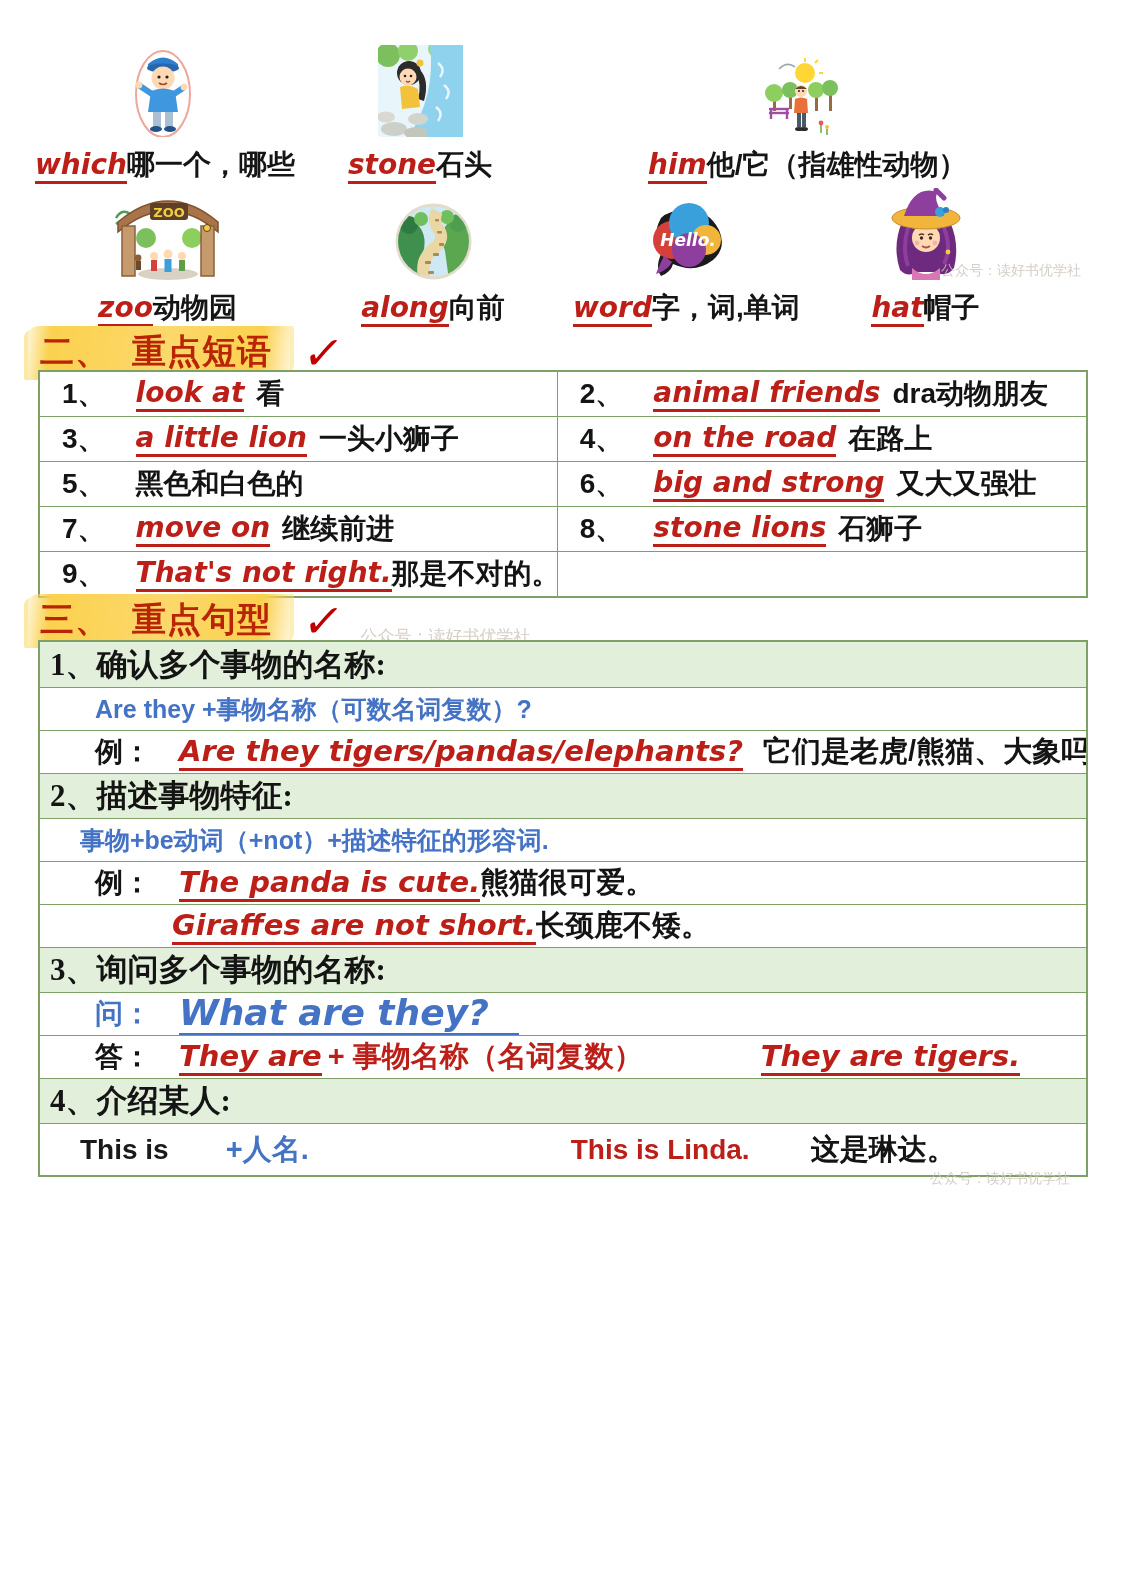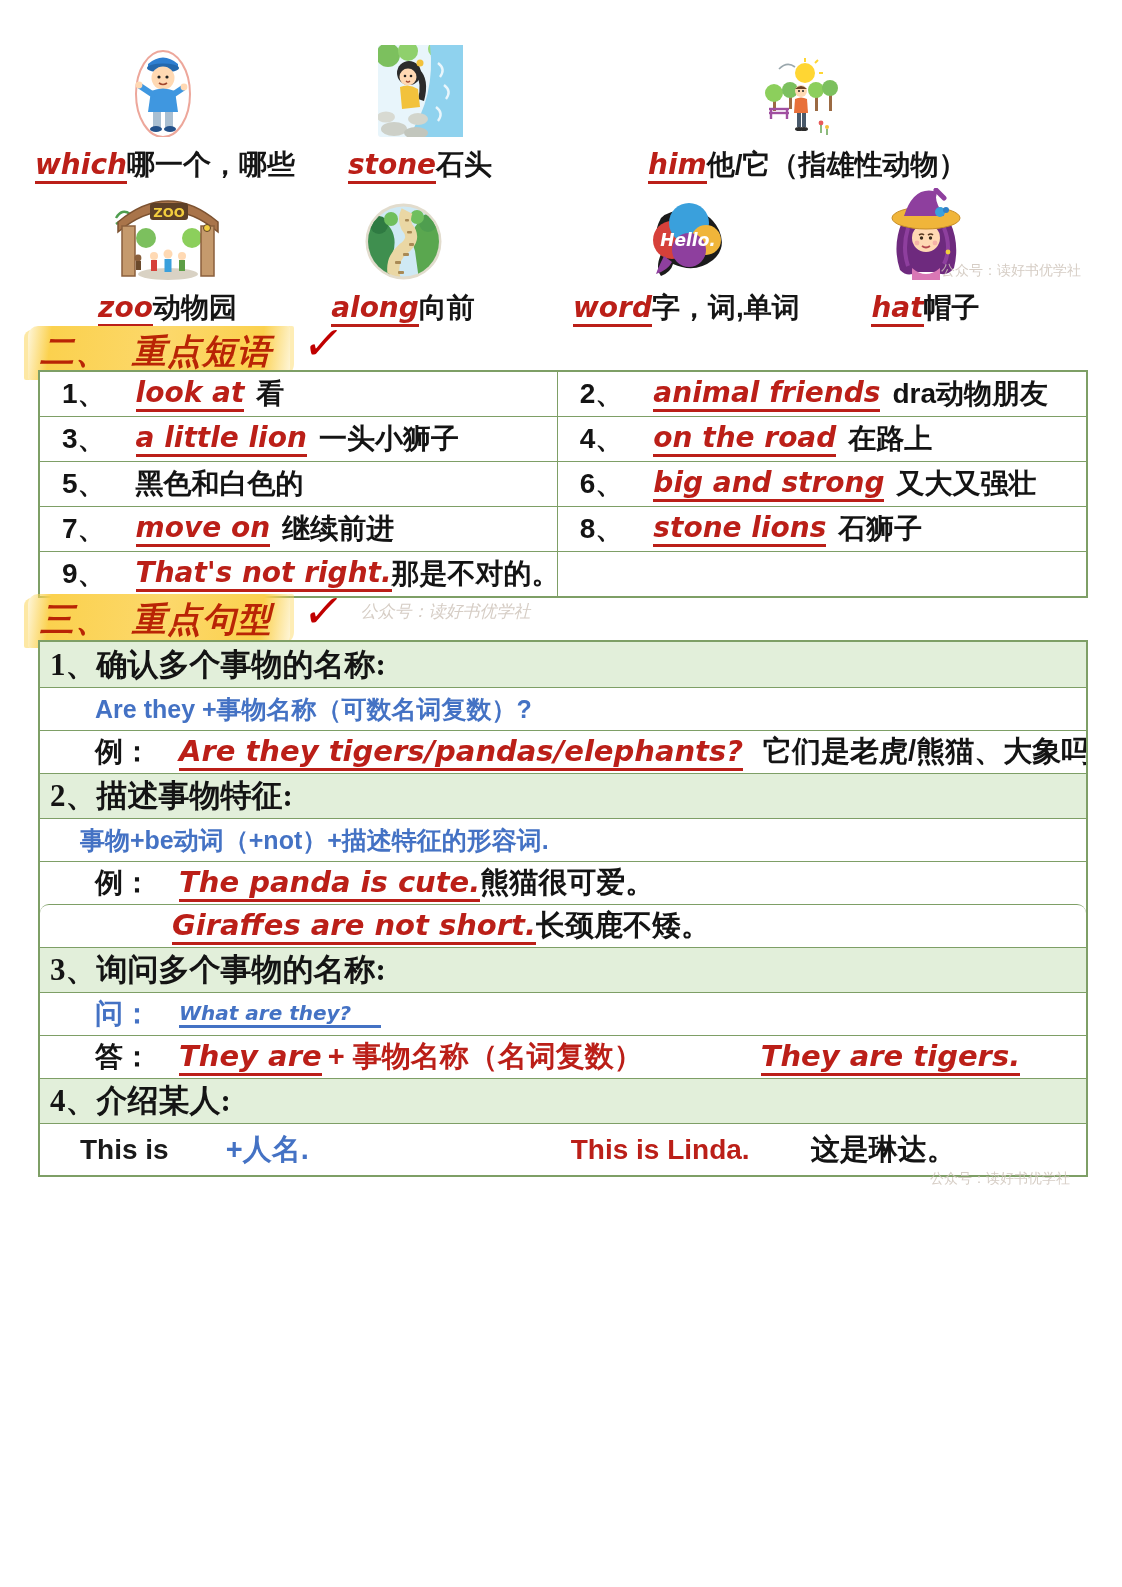--- a/index.html
+++ b/index.html
@@ -10,21 +10,21 @@
   .vocab-item{position:absolute;text-align:center;}
   .img-box{display:flex;align-items:flex-end;justify-content:center;}
   .row1 .img-box{height:92px;}
   .row2 .img-box{height:90px;}
   .vlabel{margin-top:9px;font-size:28px;font-weight:700;white-space:nowrap;}
   .v-en{color:#bb1f18;font-style:italic;font-family:"DejaVu Sans",sans-serif;
         border-bottom:3px solid #bb1f18;padding-bottom:0px;}
   .v-cn{color:#151515;}
 
   
-  .sec-header{position:absolute;display:flex;align-items:flex-start;white-space:nowrap;font-style:italic;}
+  .sec-header{position:absolute;display:flex;align-items:flex-end;white-space:nowrap;}
   .hl{display:inline-block;padding:3px 18px 5px 12px;border-radius:10px 4px 14px 4px;
       background:linear-gradient(97deg, rgba(252,220,110,.25) 0%, #fbd14e 9%, #fcd86b 52%, #fbd14e 88%, rgba(252,220,110,.25) 100%);
       box-shadow:-6px 2px 0 -2px rgba(252,214,90,.55), 6px -2px 0 -2px rgba(252,214,90,.45);}
   .sec-title{font-size:34px;font-weight:900;color:#b92405;letter-spacing:1px;}
   .sec-num{margin-right:22px;}
   .check{color:#c00000;font-size:46px;font-weight:900;margin-left:14px;margin-top:-10px;
          transform:skewX(-10deg);font-family:"DejaVu Sans",sans-serif;}
 
   
   .wm{position:absolute;color:#cfc5bb;opacity:.85;white-space:nowrap;}
@@ -50,28 +50,28 @@
   .t2row.tall{height:52px;gap:47px;}
   .blue-line{padding-left:55px;color:#4472c4;font-size:25px;font-weight:700;}
   .blue-line.less{padding-left:40px;}
   .ex{padding-left:55px;}
   .ex-label{font-size:28px;font-weight:700;color:#141414;margin-right:28px;}
   .ex-label.blue{color:#4472c4;}
   .s-en{color:#bb1f18;font-size:29px;font-weight:700;font-style:italic;
         font-family:"DejaVu Sans",sans-serif;border-bottom:3px solid #bb1f18;}
   .s-cn{font-size:29px;font-weight:700;color:#141414;}
   .gap20{margin-right:20px;}
-  .q-en{color:#4472c4;font-size:20px;font-weight:700;font-style:italic;
+  .q-en{color:#4472c4;font-size:36px;font-weight:700;font-style:italic;
         font-family:"DejaVu Sans",sans-serif;border-bottom:3px solid #4472c4;padding-right:30px;}
   .r-red{color:#bb1f18;font-size:29px;font-weight:700;}
   .intro-en{font-size:28px;font-weight:600;color:#1a1a1a;font-family:"Liberation Sans",sans-serif;}
   .intro-blue{color:#4472c4;font-size:29px;font-weight:700;margin-left:10px;}
   .linda-en{color:#bb1f18;font-size:28px;font-weight:600;margin-left:215px;text-align:center;}
   .linda-cn{font-size:29px;font-weight:700;color:#141414;margin-left:14px;}
-  .giraffe{padding-left:132px;border-radius:9px;}
+  .giraffe{padding-left:132px;}
   .ml120{margin-left:118px;}
   .plus-red{margin-left:6px;}
 </style>
 </head>
 <body>
 
 <div class="page">
 
   <div class="vocab-item row1" style="left:35px;top:45px;width:255px;">
     <div class="img-box">
@@ -197,21 +197,21 @@
           <circle cx="26" cy="60" r="3.4" fill="#8a5f3c"></circle>
             <rect x="24" y="63" width="5" height="9" fill="#6b4a2c"></rect>
         </g>
       </svg>
     </div>
     <div class="vlabel">
       <span class="v-en">zoo</span><span class="v-cn">动物园</span>
     </div>
   </div>
 
-  <div class="vocab-item row2" style="left:319px;top:190px;width:168px;">
+  <div class="vocab-item row2" style="left:349px;top:190px;width:168px;">
     <div class="img-box">
       <svg width="77" height="77" viewBox="0 0 77 77">
         <defs>
             <clipPath id="cp">
               <circle cx="38.5" cy="38.5" r="35.5"></circle>
             </clipPath>
           </defs>
         <circle cx="38.5" cy="38.5" r="36.5" fill="#cfe9f4" stroke="#e2dccd" stroke-width="3"></circle>
         <g clip-path="url(#cp)">
           <path d="M3 77 L3 22 Q16 10 26 26 Q32 36 28 50 L24 77 Z" fill="#3f8f4f"></path>

